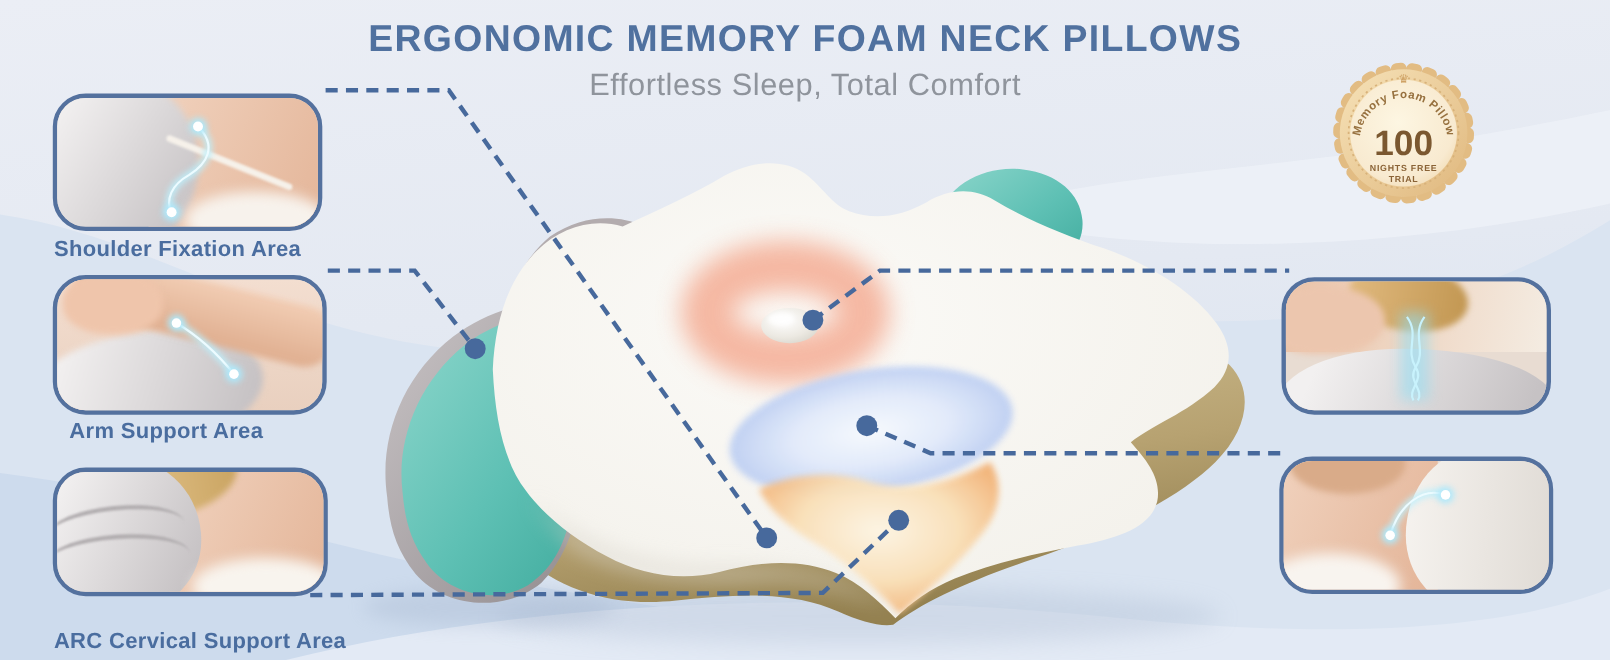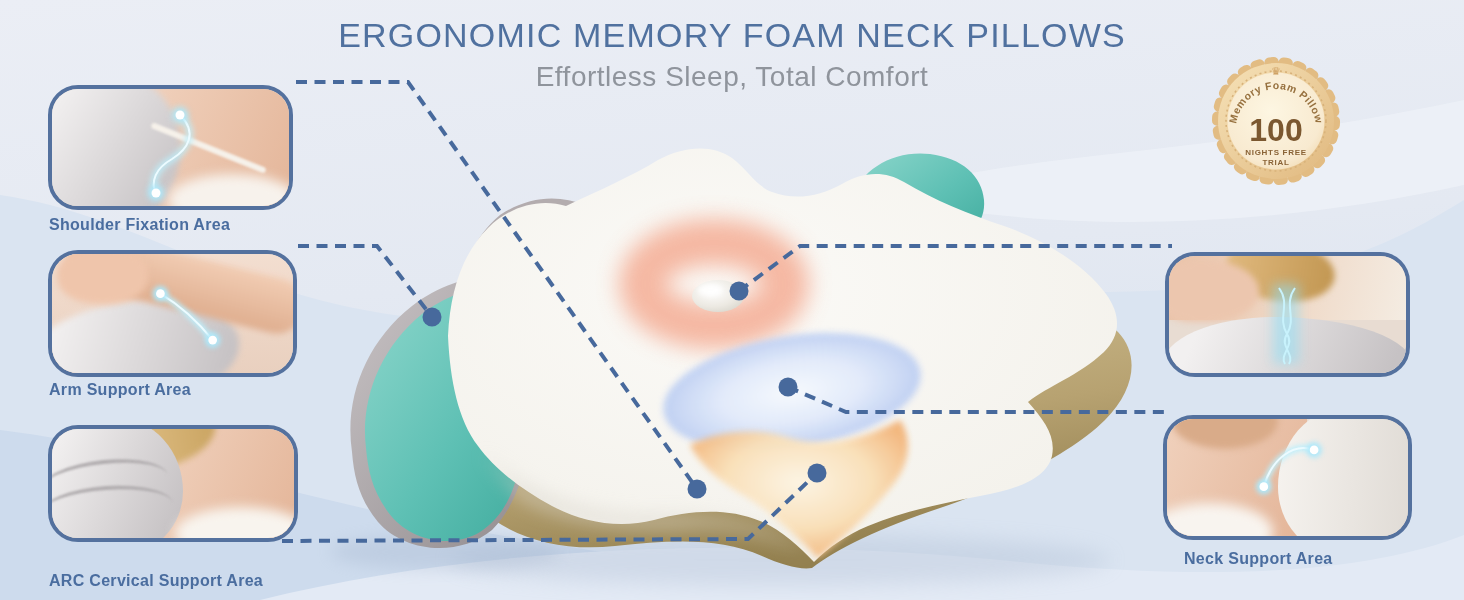--- a/index.html
+++ b/index.html
@@ -9,39 +9,39 @@
     background:linear-gradient(175deg,#ebeef5 0%,#e4e9f2 45%,#d4dfee 100%);
   }
   .stage *{box-sizing:border-box;}
   svg{display:block;}
   .bg-waves,.pillow-svg{position:absolute;left:0;top:0;width:1464px;height:600px;pointer-events:none;}
   .bg-waves{z-index:0;}
   .pillow-svg{z-index:2;}
 
   .hdr{position:absolute;left:0;top:0;width:100%;text-align:center;z-index:3;}
   .title{
-    margin:0;padding-top:16px;font-size:34px;font-weight:normal;letter-spacing:1.2px;
+    margin:0;padding-top:16px;font-size:34px;font-weight:bold;letter-spacing:1.2px;
     color:#50719f;
   }
   .subtitle{
     margin:0;padding-top:6px;font-size:28px;font-weight:normal;letter-spacing:.5px;
     color:#8f949c;
   }
 
   .badge{position:absolute;left:1210px;top:55px;width:132px;height:132px;z-index:4;}
 
   .callout{position:absolute;z-index:4;}
   .photo{
     position:relative;width:100%;height:100%;overflow:hidden;
     border:4px solid #54719e;border-radius:30px;background:#e8dcd2;
   }
   .photo .ly{position:absolute;}
   .glow-svg{position:absolute;left:0;top:0;width:100%;height:100%;}
   .co-label{
-    position:absolute;white-space:nowrap;font-size:16px;font-weight:bold;
+    position:absolute;white-space:nowrap;font-size:20px;font-weight:bold;
     letter-spacing:.3px;color:#4a6d9f;z-index:4;
   }
 
   
   .skin{background:linear-gradient(115deg,#f1d3bf,#e3b396);}
   .pillow-gray{background:linear-gradient(115deg,#f2f0f0 15%,#c6c2c4 90%);}
   .soft{filter:blur(3px);}
   .softer{filter:blur(6px);}
 </style>
 </head>
@@ -194,21 +194,21 @@
       <svg class="glow-svg" viewBox="0 0 249 117">
         <path d="M112,38 C132,50 150,66 166,86" stroke="#bdeffc" stroke-width="6" fill="none" style="filter:blur(3px)"></path>
         <path d="M112,38 C132,50 150,66 166,86" stroke="#ecfbff" stroke-width="2" fill="none"></path>
         <circle cx="112" cy="38" r="8" fill="#aee8fa" style="filter:blur(3px)"></circle>
           <circle cx="112" cy="38" r="4.5" fill="#ffffff"></circle>
         <circle cx="166" cy="86" r="8" fill="#aee8fa" style="filter:blur(3px)"></circle>
           <circle cx="166" cy="86" r="4.5" fill="#ffffff"></circle>
       </svg>
     </div>
   </div>
-  <div class="co-label" style="left:49px;top:381px;">Arm Support Area</div>
+  <div class="co-label" style="left:63px;top:381px;">Arm Support Area</div>
 
   <div class="callout" style="left:48px;top:425px;width:250px;height:117px;">
     <div class="photo">
       <div class="ly skin" style="right:-4%;top:-8%;width:62%;height:120%;"></div>
       <div class="ly soft" style="left:26%;top:-18%;width:42%;height:52%;background:linear-gradient(100deg,#e3c48c,#c9a360);border-radius:50%;transform:rotate(-18deg);"></div>
       <div class="ly pillow-gray" style="left:-8%;top:-10%;width:62%;height:125%;border-radius:0 58% 52% 0 / 0 70% 60% 0;"></div>
       <div class="ly" style="left:-4%;top:28%;width:52%;height:40%;border-top:4px solid #b2aeb0;border-radius:50%;transform:rotate(-6deg);filter:blur(1px);"></div>
       <div class="ly" style="left:-4%;top:52%;width:54%;height:40%;border-top:4px solid #b2aeb0;border-radius:50%;transform:rotate(-4deg);filter:blur(1px);"></div>
       <div class="ly softer" style="right:-6%;bottom:-20%;width:55%;height:48%;background:#f8f4ee;border-radius:50%;"></div>
     </div>
@@ -238,15 +238,14 @@
       <svg class="glow-svg" viewBox="0 0 249 117">
         <path d="M152,30 C130,22 108,40 100,68" stroke="#bdeffc" stroke-width="6" fill="none" style="filter:blur(3px)"></path>
         <path d="M152,30 C130,22 108,40 100,68" stroke="#ecfbff" stroke-width="2" fill="none"></path>
         <circle cx="152" cy="30" r="8" fill="#aee8fa" style="filter:blur(3px)"></circle>
           <circle cx="152" cy="30" r="4.5" fill="#ffffff"></circle>
         <circle cx="100" cy="68" r="8" fill="#aee8fa" style="filter:blur(3px)"></circle>
           <circle cx="100" cy="68" r="4.5" fill="#ffffff"></circle>
       </svg>
     </div>
   </div>
-  <div class="co-label" style="left:1184px;top:550px;">Neck Support Area</div>
 
 </div>
 
 </body></html>

